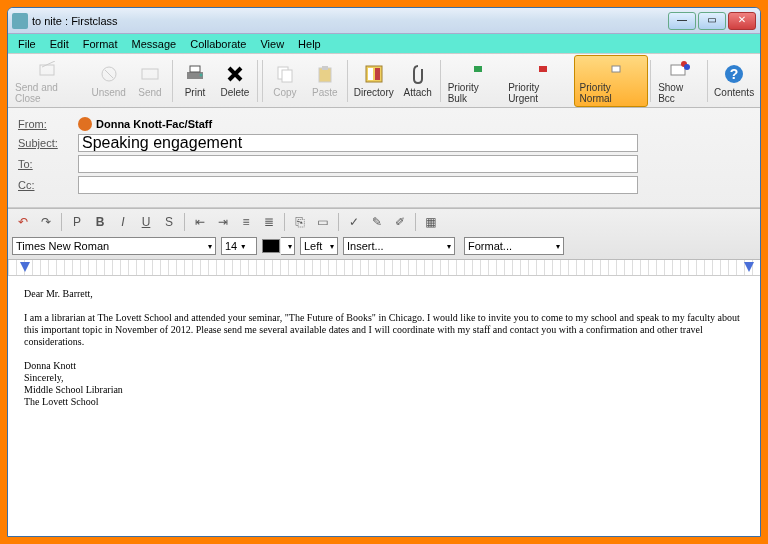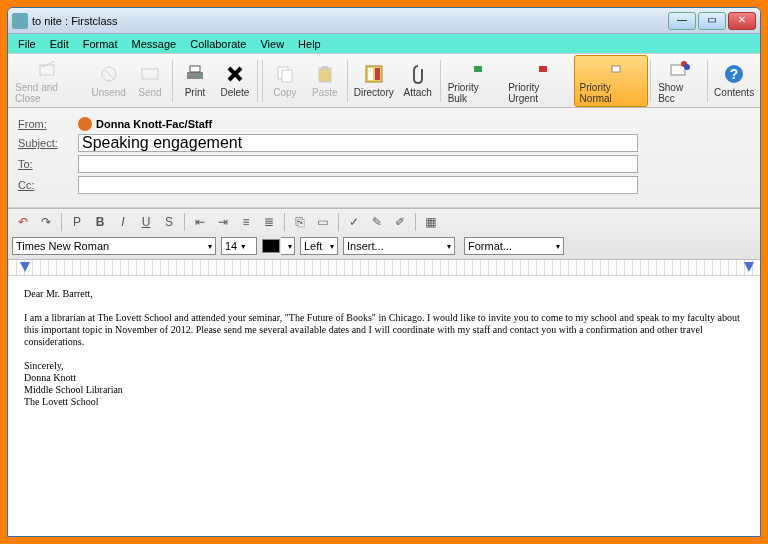--- a/index.html
+++ b/index.html
@@ -276,19 +276,19 @@
     </div>
   </div>
 
   <div class="ruler"></div>
 
   <div class="body">
     <p>Dear Mr. Barrett,</p>
     <p>&nbsp;</p>
     <p>I am a librarian at The Lovett School and attended your seminar, "The Future of Books" in Chicago.  I would like to invite you to come to my school and speak to my faculty about this important topic in November of 2012.  Please send me several available dates and I will coordinate with my staff and contact you with a confirmation and other travel considerations.</p>
     <p>&nbsp;</p>
+    <p>Donna Knott</p>
     <p>Sincerely,</p>
-    <p>Donna Knott</p>
     <p>Middle School Librarian</p>
     <p>The Lovett School</p>
   </div>
 
 </div>
 
 </body></html>

